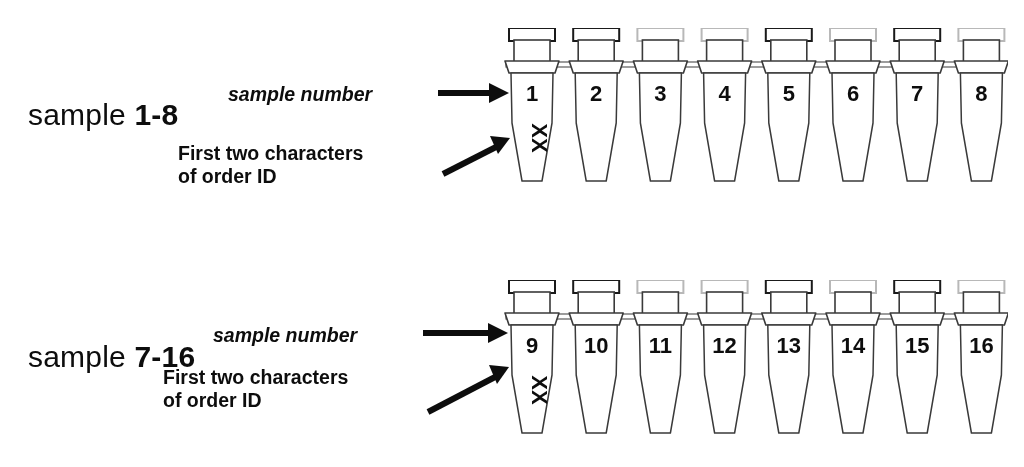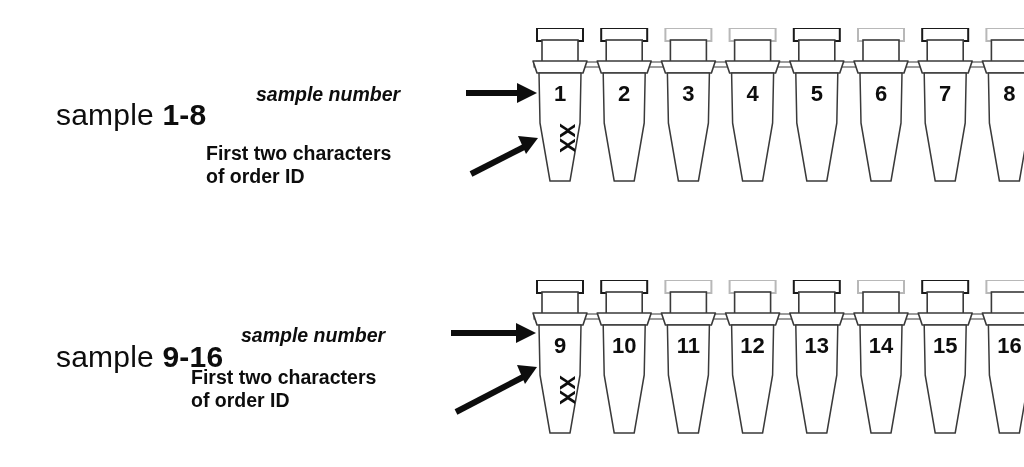--- a/index.html
+++ b/index.html
@@ -13,21 +13,20 @@
     position: relative;
     font-family: "Liberation Sans", sans-serif;
     overflow: hidden;
   }
 
   .stage {
     position: absolute;
     left: 0; top: 0;
     width: 882px;
     height: 467px;
-    margin-left: 28px;
   }
 
   
   .row {
     position: absolute;
     left: 0;
     width: 1024px;
   }
   .row-top    { top: 0px;   height: 233px; }
   .row-bottom { top: 250px; height: 217px; }
@@ -230,21 +229,21 @@
         L 504.40000000000003 45 Z" fill="#ffffff" stroke="#3a3a3a" stroke-width="1.5" stroke-linejoin="round"></path>
               <text x="483.40000000000003" y="73" text-anchor="middle" class="tube-number">8</text>
             </g>
           </g>
       </svg>
     </div>
   </div>
 
   <div class="row row-bottom">
 
-    <div class="sample-caption"><span>sample </span><span class="rangev">9-16</span></div>
+    <div class="sample-caption"><span>sample </span><span class="rangev">7-16</span></div>
 
     <div class="anno anno-number">sample number</div>
 
     <div class="anno anno-orderid">First two characters
 of order ID</div>
 
     <svg class="arrow-svg arrow-straight" width="92" height="26" viewBox="0 0 92 26">
       <line x1="3" y1="13" x2="72" y2="13" stroke="#0d0d0d" stroke-width="6"></line>
       <polygon points="68,3 88,13 68,23" fill="#0d0d0d"></polygon>
     </svg>

